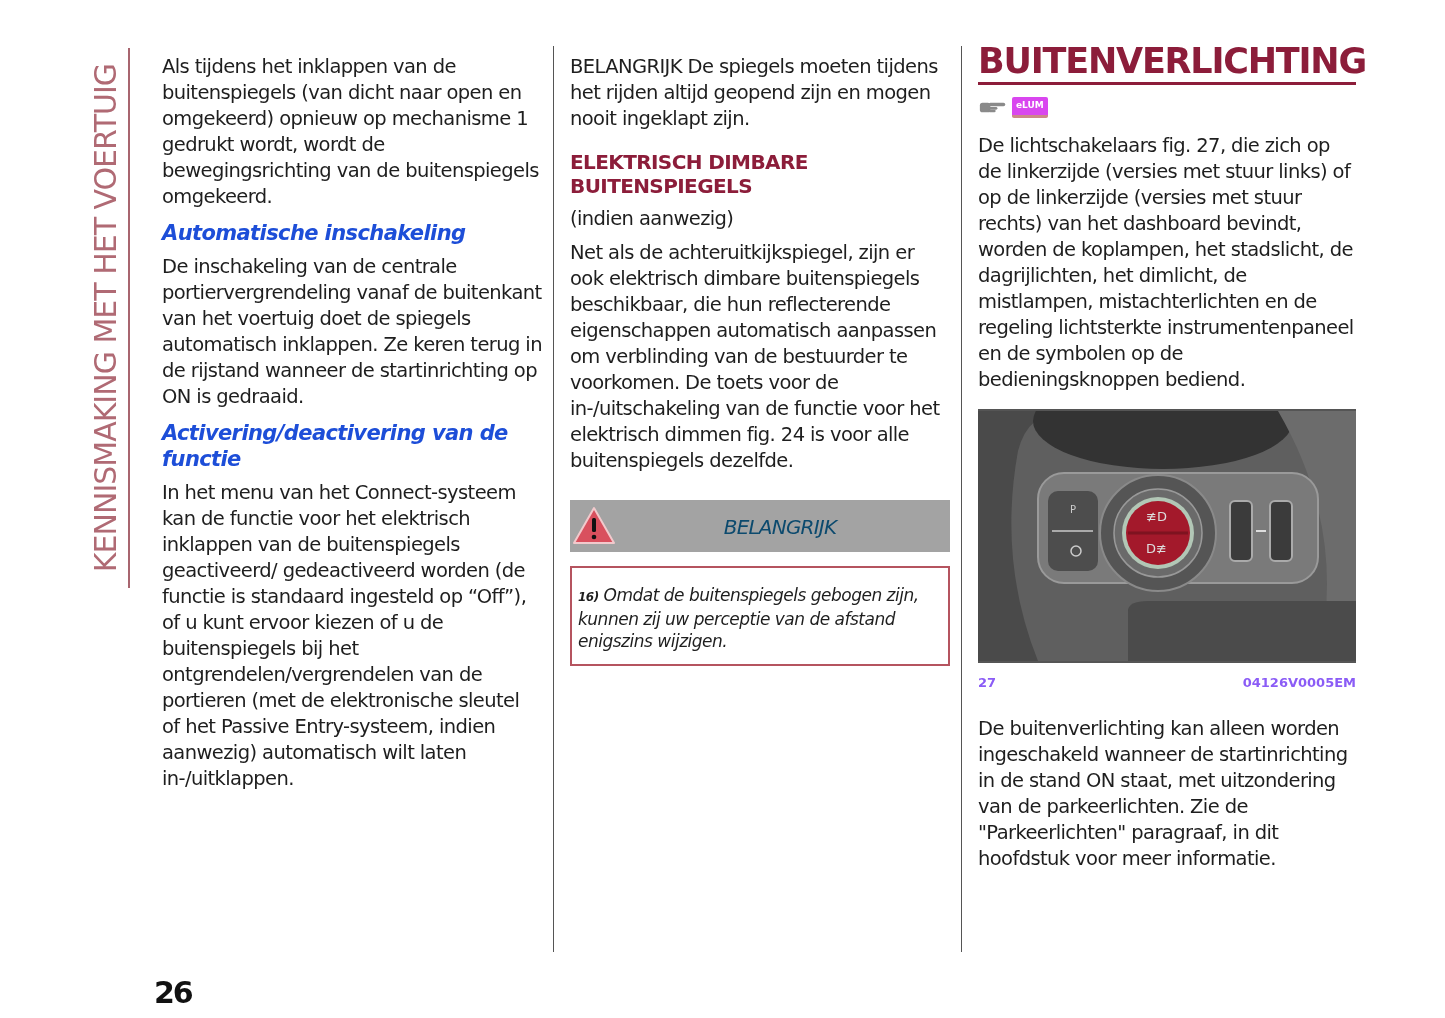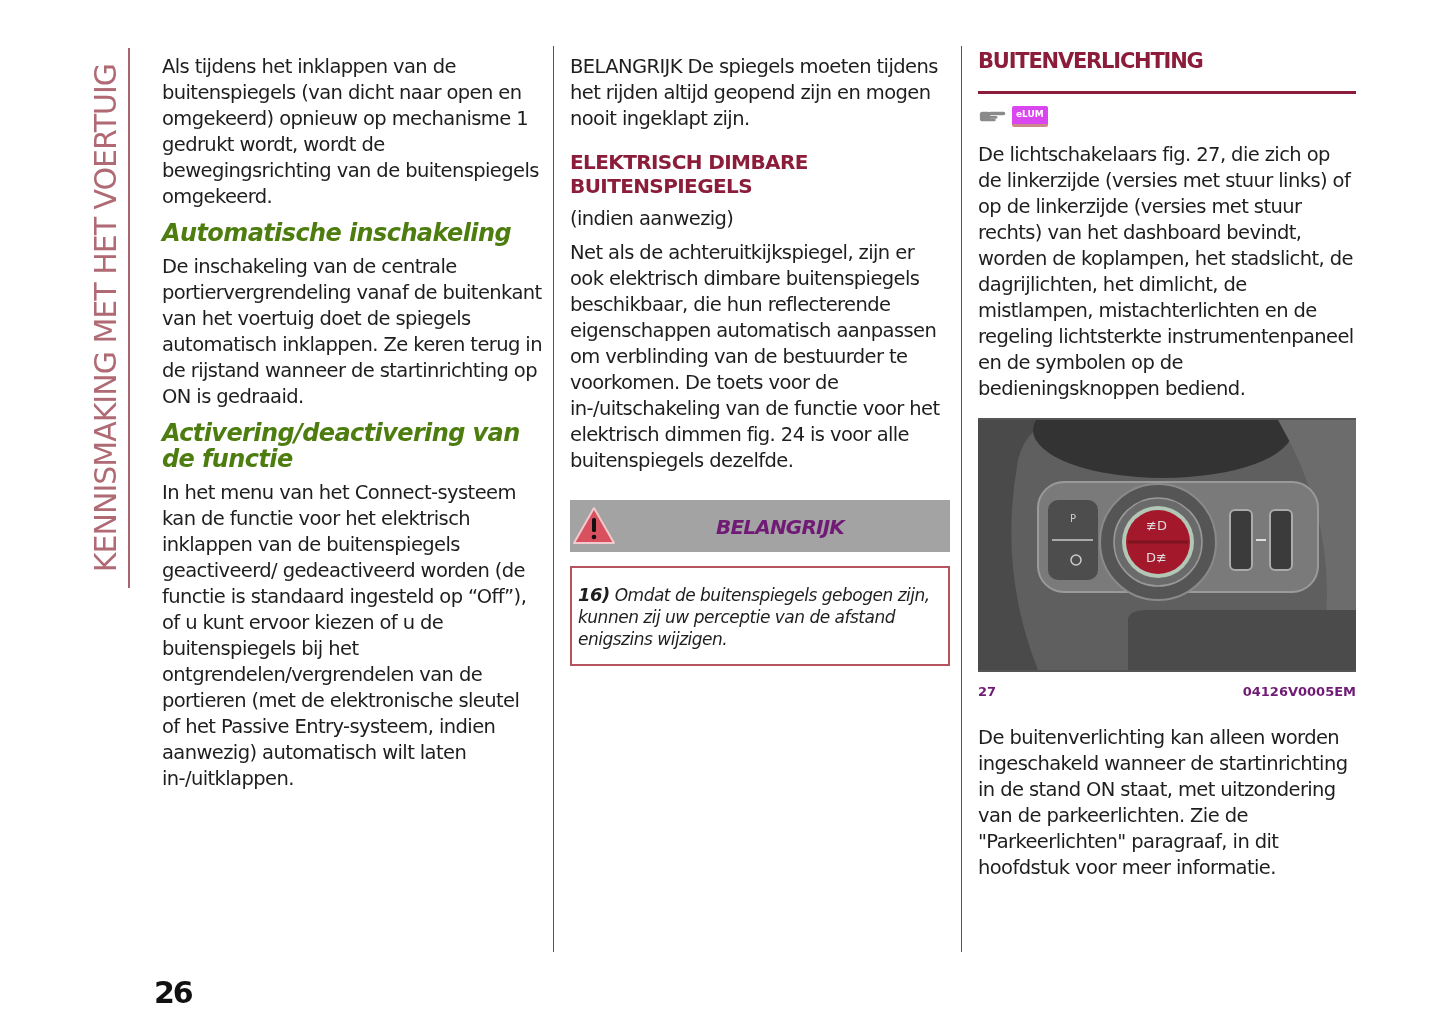--- a/index.html
+++ b/index.html
@@ -20,56 +20,56 @@
   }
   .col { position: absolute; top: 46px; }
   .col1 { left: 162px; width: 380px; }
   .col2 { left: 570px; width: 380px; }
   .col3 { left: 978px; width: 378px; }
   .vline { position: absolute; top: 46px; width: 1px; height: 906px; background: #555; }
   p.body {
     margin: 8px 0 6px 0; font-size: 19.5px; line-height: 26px; letter-spacing: -0.6px; color: #1e1e1e;
   }
   h4.sub {
-    margin: 10px 0 4px 0; font-size: 24px; font-style: italic; font-weight: bold;
-    letter-spacing: -0.6px; color: #4d7c0f; line-height: 26px;
+    margin: 10px 0 4px 0; font-size: 21px; font-style: italic; font-weight: bold;
+    letter-spacing: -0.6px; color: #1d4ed8; line-height: 26px;
   }
   h3.red {
     margin: 18px 0 0 0; font-size: 20px; font-weight: bold; color: #8c1d3a;
     letter-spacing: -0.6px; line-height: 24px;
   }
   h2.red {
-    margin: 0; font-size: 21px; font-weight: bold; color: #8c1d3a;
-    letter-spacing: -1.2px; line-height: 30px; padding-bottom: 15px;
+    margin: 0; font-size: 35px; font-weight: bold; color: #8c1d3a;
+    letter-spacing: -1.2px; line-height: 30px; padding-bottom: 6px;
     border-bottom: 3px solid #8c1d3a;
   }
   .icons-row { display: flex; align-items: center; gap: 4px; margin: 10px 0 14px 0; height: 24px; }
   .hand-icon { width: 30px; height: 14px; position: relative; }
   .elum-icon {
     background: #d946ef; color: #fff; font-size: 9px; font-weight: bold; padding: 3px 4px 5px 4px;
     border-radius: 2px; border-bottom: 3px solid #c88; line-height: 10px; letter-spacing: 0;
   }
   .warn-bar {
     margin-top: 26px; height: 52px; background: #a3a3a3; position: relative;
   }
   .warn-bar .title {
     position: absolute; left: 0; right: 0; top: 0; height: 52px; line-height: 54px; text-align: center;
-    color: #701a75; font-weight: bold; font-style: italic; font-size: 20px; letter-spacing: -0.8px; padding-left: 40px; box-sizing: border-box;
+    color: #0c4a6e; font-weight: normal; font-style: italic; font-size: 20px; letter-spacing: -0.8px; padding-left: 40px; box-sizing: border-box;
   }
   .warn-bar svg { position: absolute; left: 2px; top: 6px; }
   .note-box {
     margin-top: 14px; border: 2px solid #b5545f; padding: 16px 6px 14px 6px; height: 66px;
   }
   .note-box p { margin: 0; font-size: 17px; font-style: italic; line-height: 22px; letter-spacing: -0.5px; color: #1e1e1e; }
-  .note-box b { font-style: italic; font-size: 18px; }
+  .note-box b { font-style: italic; font-size: 12px; }
   .figure {
     margin-top: 16px; border-top: 2px solid #555; border-bottom: 2px solid #555;
     height: 250px; background: #5a5a5a; position: relative; overflow: hidden;
   }
-  .fig-caption { display: flex; justify-content: space-between; margin-top: 12px; font-size: 13px; font-weight: bold; color: #701a75; }
+  .fig-caption { display: flex; justify-content: space-between; margin-top: 12px; font-size: 13px; font-weight: bold; color: #8b5cf6; }
   .page-number {
     position: absolute; left: 154px; top: 975px; font-size: 30px; font-weight: bold; letter-spacing: -2px; color: #111;
   }
 </style>
 </head>
 <body>
 
 <div class="side-tab">
   <span>KENNISMAKING MET HET VOERTUIG</span>
 </div>

